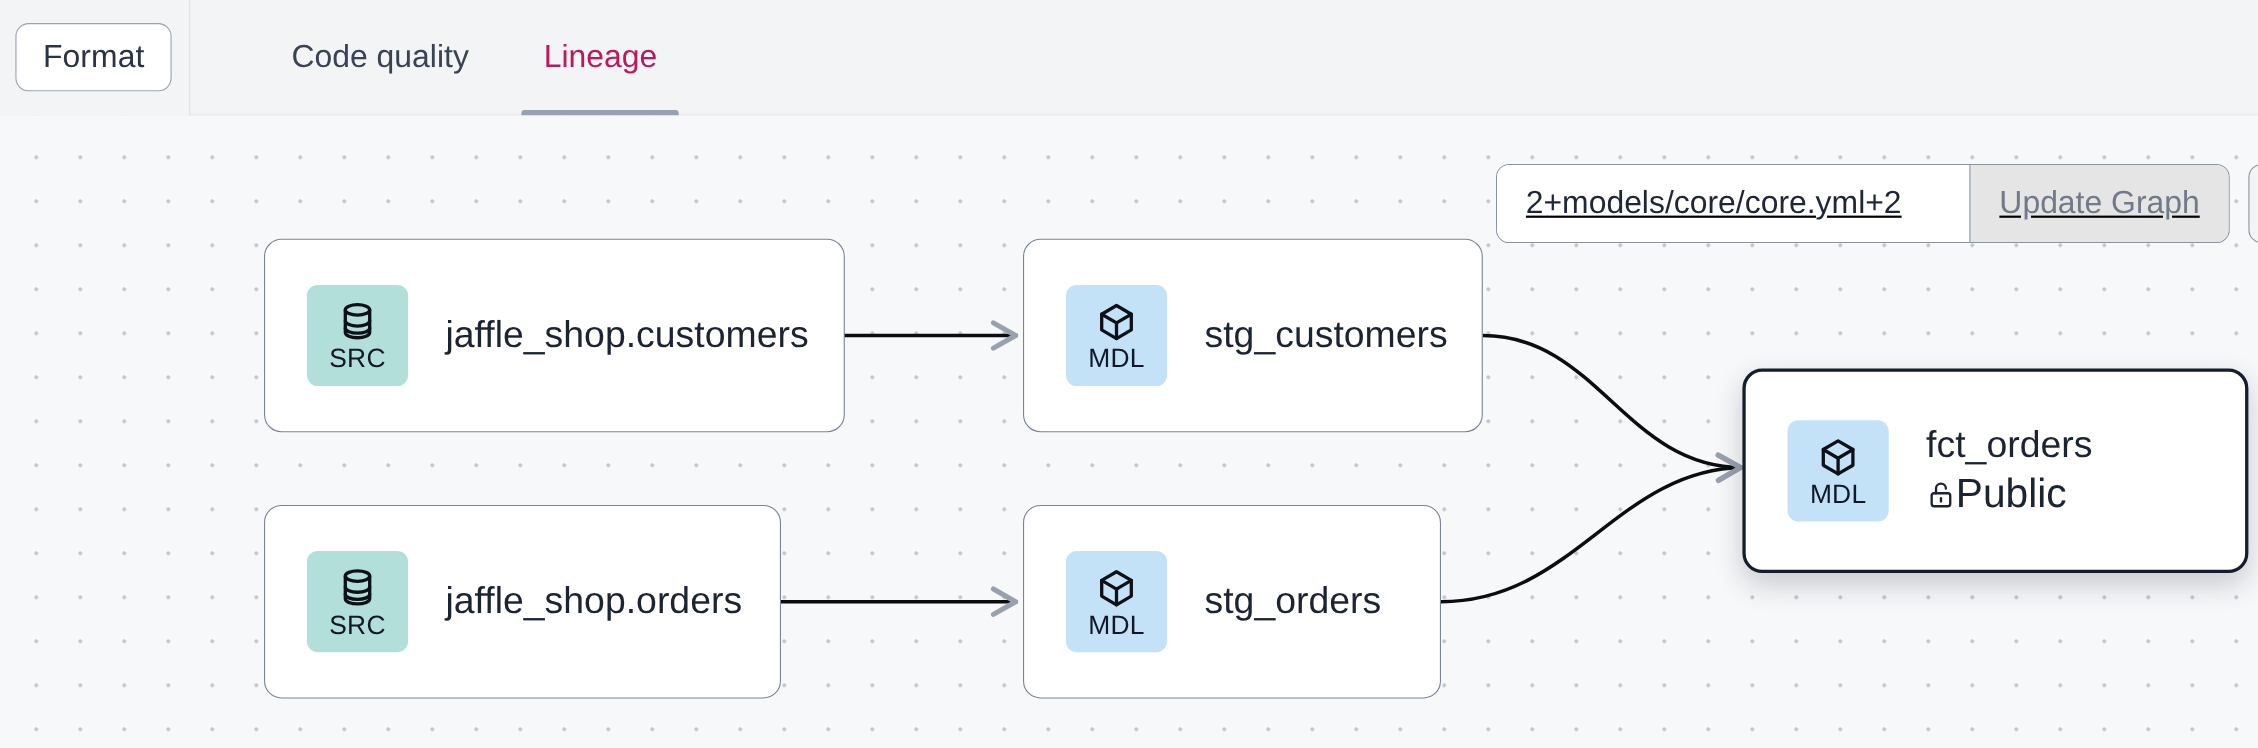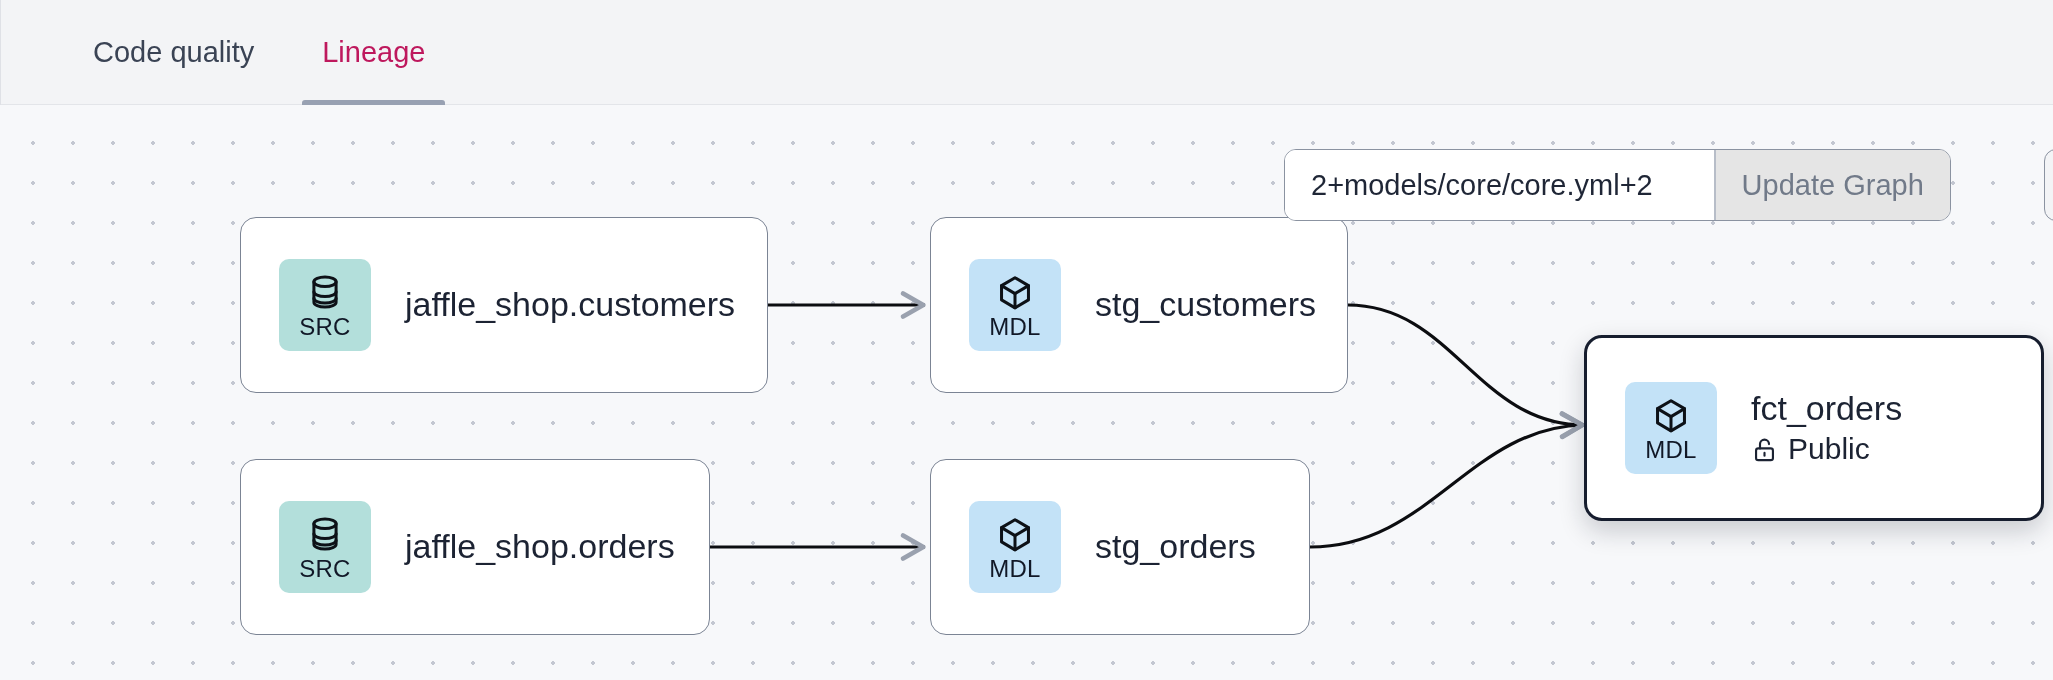--- a/index.html
+++ b/index.html
@@ -162,22 +162,22 @@
   .node-title {
     font-size: 34px;
     color: #1c2333;
     white-space: nowrap;
     line-height: 1.15;
   }
 
   .node-sub {
     display: flex;
     align-items: center;
-    gap: 10px;
-    font-size: 30px;
+    gap: 0;
+    font-size: 37px;
     color: #1c2333;
     line-height: 1.15;
   }
 
   
   .selector-group {
     position: absolute;
     display: flex;
     align-items: stretch;
     height: 72px;
@@ -223,20 +223,23 @@
     border-radius: 12px;
   }
 </style>
 </head>
 <body>
 
 <div id="app">
 
   <div class="toolbar">
 
+    <div class="format-zone">
+      <button class="format-button">Format</button>
+    </div>
 
     <div class="toolbar-divider"></div>
 
     <div class="tabs">
       <div class="tab">Code quality</div>
       <div class="tab active">Lineage</div>
     </div>
   </div>
 
   <div class="canvas">
@@ -330,21 +333,21 @@
           <svg width="27" height="29" viewBox="0 0 24 24" fill="none" stroke="#1c2333" stroke-width="1.9" stroke-linecap="round" stroke-linejoin="round">
             <rect x="4.5" y="11" width="15" height="10.5" rx="2"></rect>
             <path d="M8 11 V7.2 A4 4 0 0 1 16 7.2"></path>
             <path d="M12 15 v2.6"></path>
           </svg>
           <span>Public</span>
         </div>
       </div>
     </div>
 
-    <div class="selector-group" style="left:1284px; top:44px;">
+    <div class="selector-group" style="left:1360px; top:44px;text-decoration:underline;">
       <input class="selector-input" type="text" value="2+models/core/core.yml+2" style="">
       <div class="selector-sep"></div>
       <div class="update-graph-button">Update Graph</div>
     </div>
 
     <div class="edge-control" style="left:2044px; top:44px; width:64px;"></div>
 
   </div>
 </div>
 

